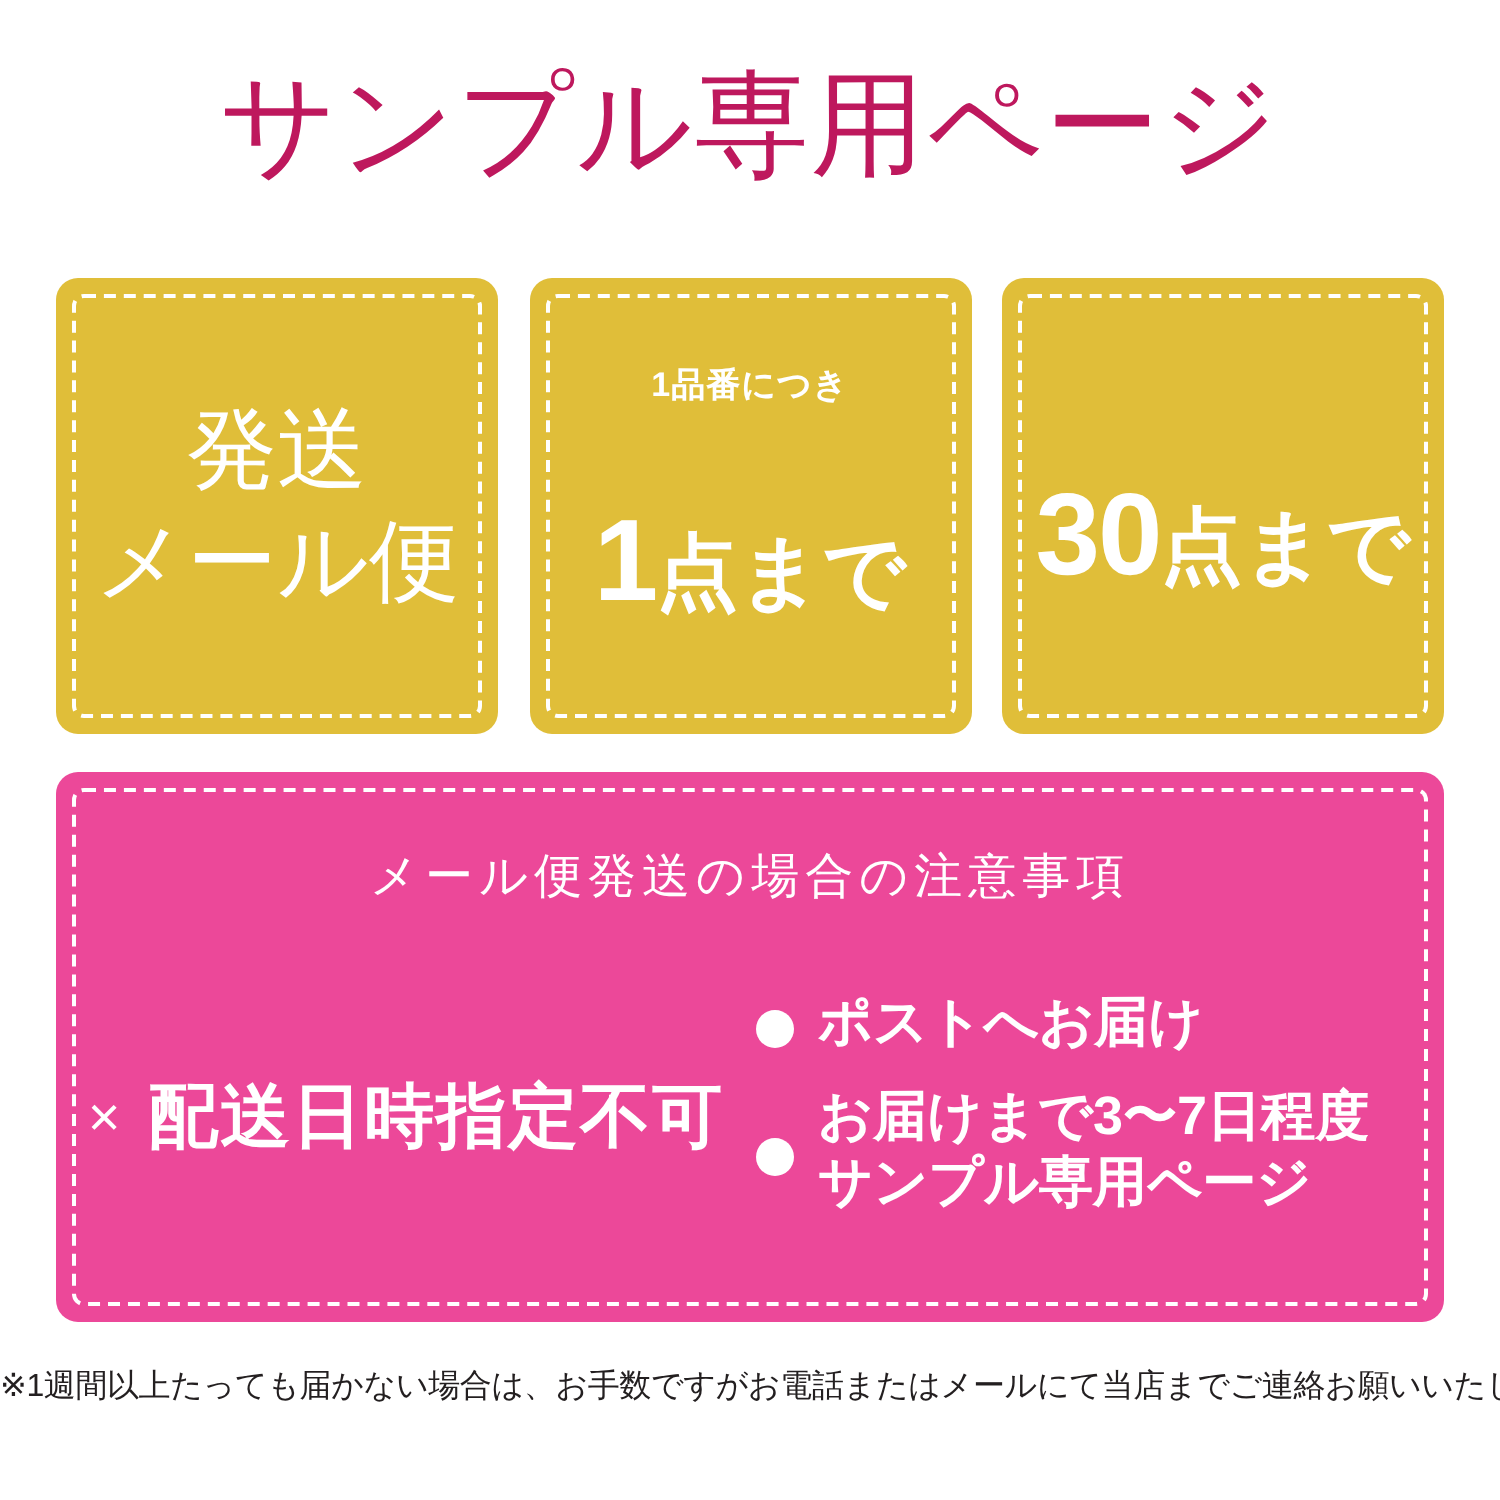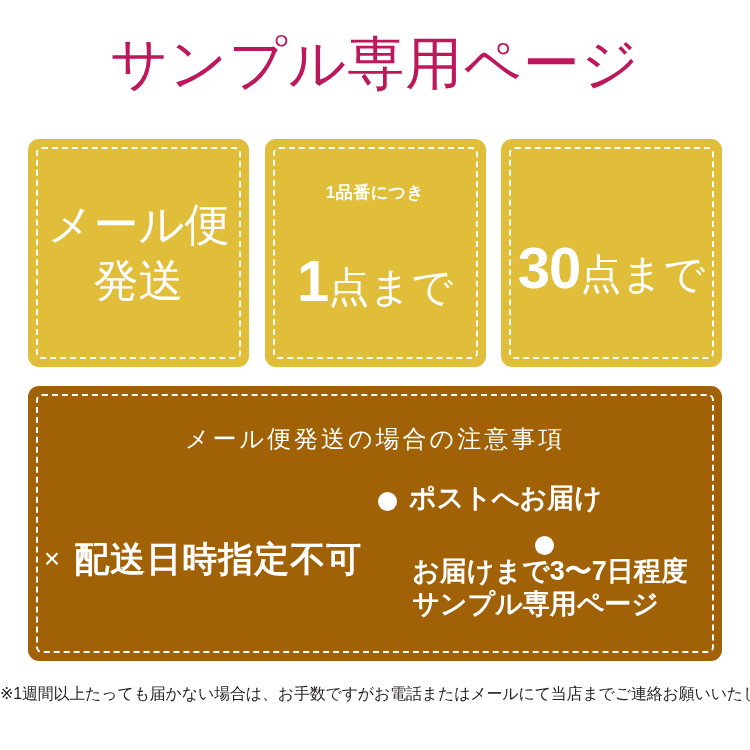--- a/index.html
+++ b/index.html
@@ -105,33 +105,33 @@
     line-height: 62px;
   }
   .card-value .num {
     font-size: 58px;
     font-weight: 700;
     letter-spacing: -1px;
     vertical-align: baseline;
   }
   .card-value .unit {
     font-size: 41px;
-    font-weight: 400;
+    font-weight: 700;
     letter-spacing: 0px;
     vertical-align: baseline;
   }
 
   
   .notice-panel {
     position: absolute;
     left: 28px;
     top: 386px;
     width: 694px;
     height: 275px;
-    background: #a16207;
+    background: #ec4899;
     border-radius: 11px;
     box-sizing: border-box;
   }
 
   .notice-panel .dashed-frame {
     position: absolute;
     left: 8px;
     top: 8px;
     right: 8px;
     bottom: 8px;
@@ -187,21 +187,21 @@
 
   .notice-right {
     width: 344px;
     color: #ffffff;
   }
   .bullet-item {
     display: flex;
     align-items: center;
     margin-bottom: 14px;
   }
-  .bullet-item:last-child { margin-bottom: 16px; flex-direction: column; }
+  .bullet-item:last-child { margin-bottom: 16px; }
 
   .bullet-dot {
     flex: 0 0 auto;
     width: 19px;
     height: 19px;
     border-radius: 50%;
     background: #ffffff;
     margin-top: 7px;
     margin-right: 12px;
   }
@@ -234,22 +234,22 @@
 
 <div class="page">
 
   <div class="page-title">サンプル専用ページ</div>
 
   <div class="card-row">
 
     <div class="card">
       <span class="dashed-frame"></span>
       <div class="card-inner">
+        <div class="card-big-line">発送</div>
         <div class="card-big-line">メール便</div>
-        <div class="card-big-line">発送</div>
       </div>
     </div>
 
     <div class="card">
       <span class="dashed-frame"></span>
       <div class="card-inner">
         <div class="card-caption">1品番につき</div>
         <div class="card-value">
           <span class="num">1</span><span class="unit">点まで</span>
         </div>

